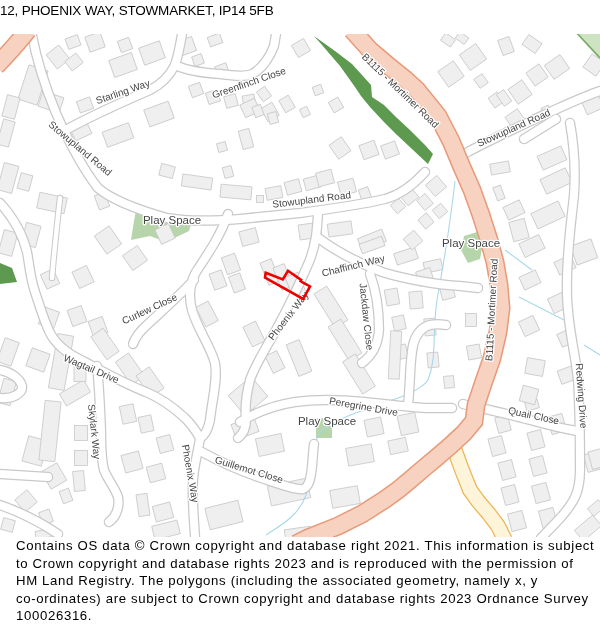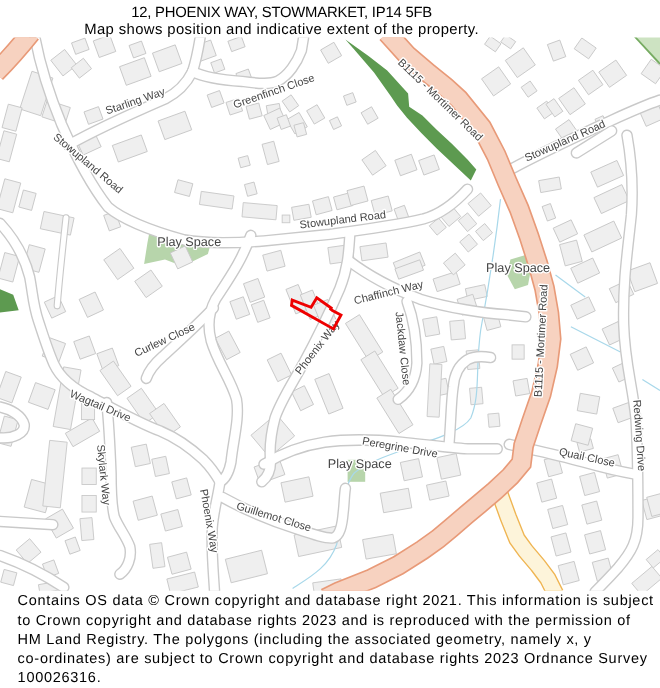--- a/index.html
+++ b/index.html
@@ -1,25 +1,24 @@
 <!DOCTYPE html>
 <html><head><meta charset="utf-8">
 <style>
 html,body{margin:0;padding:0;background:#ffffff;width:600px;height:625px;overflow:hidden}
 body{font-family:"Liberation Sans",sans-serif;position:relative}
-#title{position:absolute;top:0;left:0;width:512px;text-align:center;z-index:5}
+#title{position:absolute;top:0;left:0;width:512px;text-align:left;z-index:5}
 #t1{font-size:13.5px;color:#000;margin-top:3px;letter-spacing:-0.2px}
 #t2{font-size:13.5px;color:#000;margin-top:1px;letter-spacing:0.35px}
 #footer{position:absolute;top:537px;left:16px;width:597px;font-size:13.2px;letter-spacing:0.65px;color:#000;line-height:17.5px;z-index:5}
 svg{position:absolute;top:0;left:0}
 </style></head>
 <body>
 <div id="title">
     <div id="t1">12, PHOENIX WAY, STOWMARKET, IP14 5FB</div>
-    <div id="t2">Map shows position and indicative extent of the property.</div>
   </div>
 <svg width="600" height="625" viewBox="0 0 600 625">
 <defs>
       <clipPath id="mapclip">
         <rect x="0" y="34" width="600" height="503"></rect>
       </clipPath>
     </defs>
 <g clip-path="url(#mapclip)">
 <rect x="0" y="34" width="600" height="503" fill="#ffffff"></rect>
 <g fill="#b7d5ab" stroke="none">

